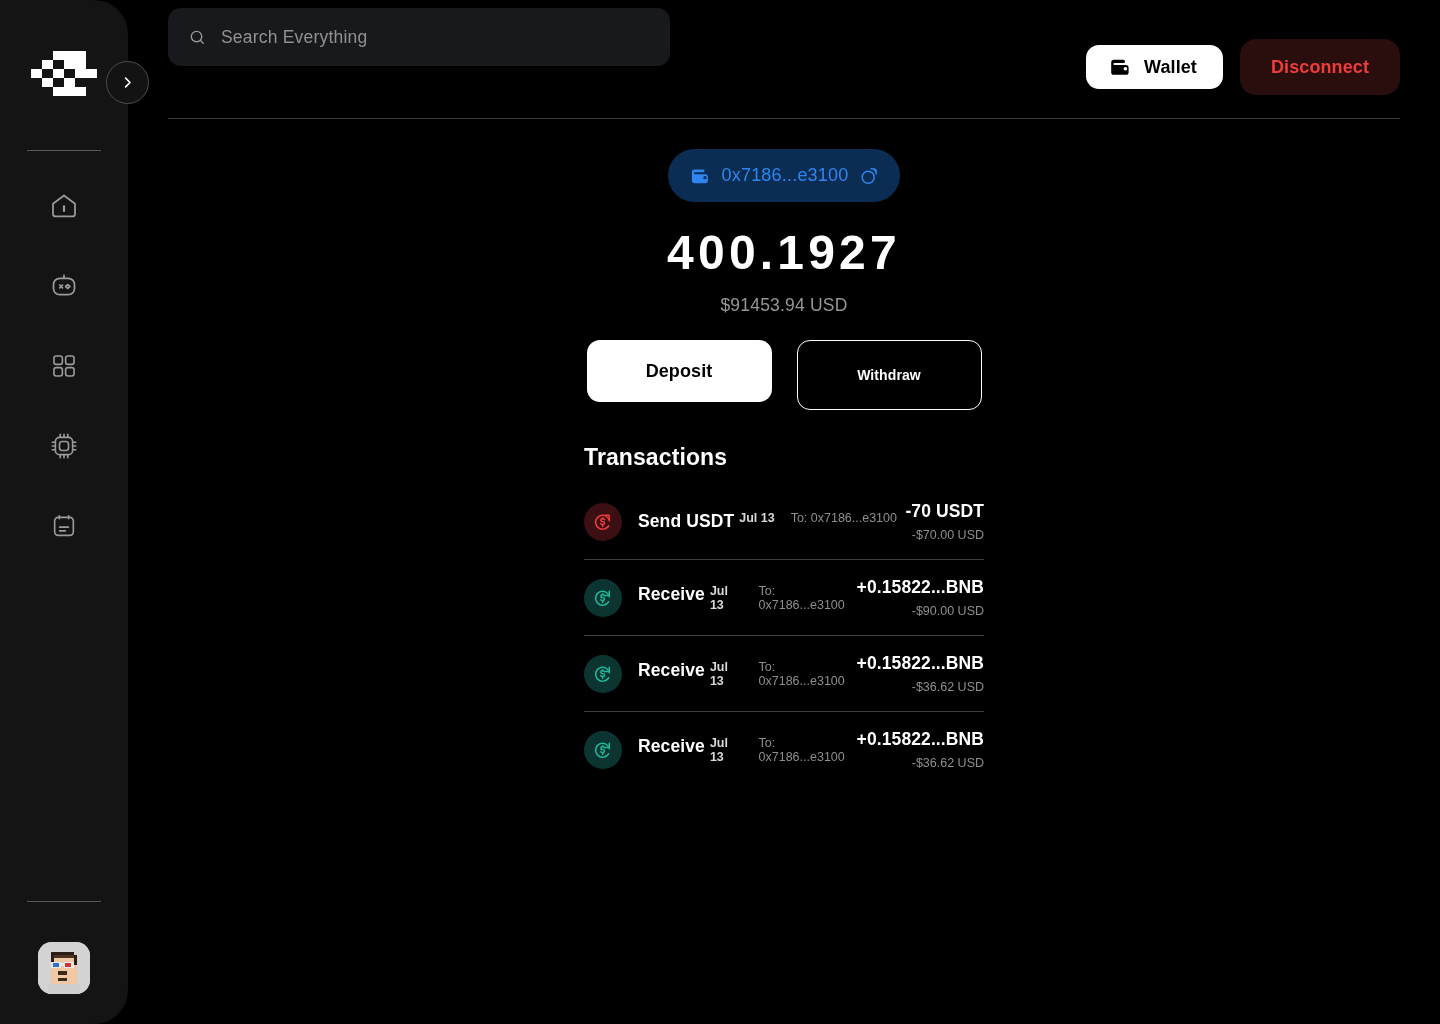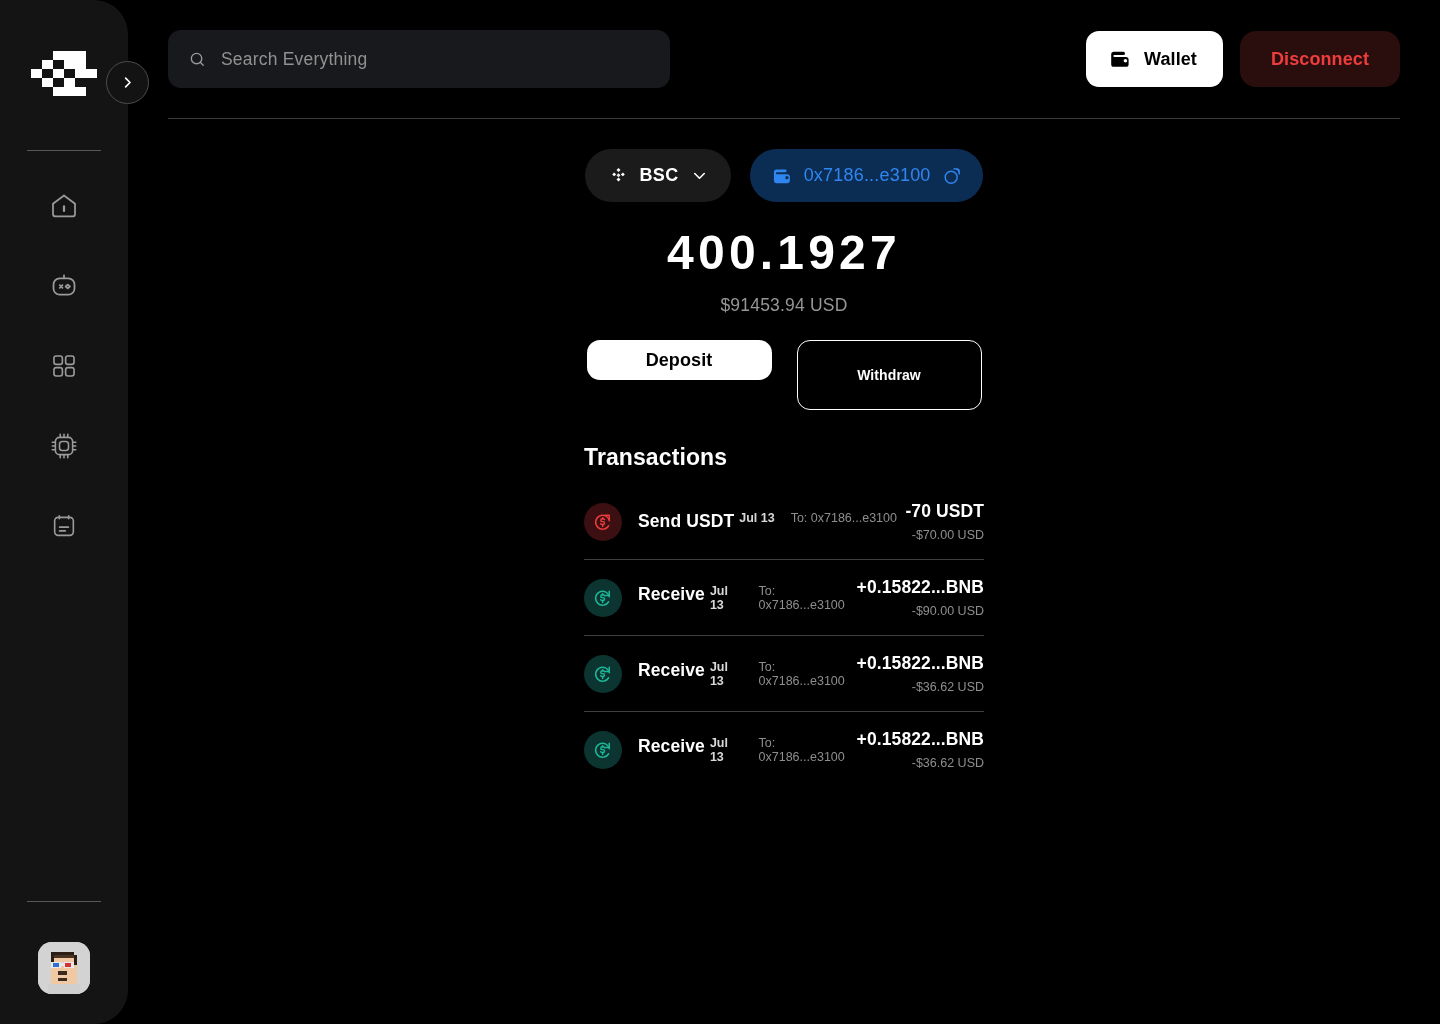--- a/index.html
+++ b/index.html
@@ -101,25 +101,24 @@
     display: flex;
     align-items: center;
     justify-content: center;
     z-index: 20;
   }
 
   
   .header {
     position: absolute;
     left: 168px;
-    top: 0;
+    top: 8px;
     width: 1232px;
     height: 118px;
     display: flex;
-    align-items: center;
   }
 
   .search-box {
     width: 502px;
     height: 58px;
     background: #18191c;
     border-radius: 13px;
     display: flex;
     align-items: center;
     padding: 0 20px;
@@ -132,21 +131,21 @@
   }
 
   .header-right {
     margin-left: auto;
     display: flex;
     align-items: center;
     gap: 17px;
   }
 
   .wallet-btn {
-    height: 56px;
+    height: 44px;
     background: #ffffff;
     border-radius: 13px;
     display: flex;
     align-items: center;
     gap: 12px;
     padding: 0 26px 0 22px;
   }
   .wallet-btn .label {
     color: #000000;
     font-size: 18px;
@@ -246,21 +245,21 @@
   }
 
   .actions {
     margin-top: 24px;
     display: flex;
     gap: 25px;
   }
 
   .btn-deposit {
     width: 185px;
-    height: 40px;
+    height: 62px;
     background: #ffffff;
     border-radius: 13px;
     display: flex;
     align-items: center;
     justify-content: center;
     color: #000000;
     font-size: 18px;
     font-weight: 700;
     letter-spacing: .1px;
   }
@@ -488,35 +487,20 @@
       </div>
 
     </div>
   </header>
   <div class="header-rule"></div>
 
   <main class="main">
 
     <div class="chain-row">
 
-      <div class="chain-pill">
-        <svg width="19" height="19" viewBox="0 0 24 24">
-          <g fill="#ffffff">
-            <path d="M12 2.6l2.5 2.5L12 7.6 9.5 5.1z"></path>
-            <path d="M6.5 8.1L9 10.6 6.5 13.1 4 10.6z"></path>
-            <path d="M17.5 8.1L20 10.6l-2.5 2.5L15 10.6z"></path>
-            <path d="M12 9.1l2.5 2.5L12 14.1 9.5 11.6z" opacity=".92"></path>
-            <path d="M12 14.6l2.5 2.5L12 19.6 9.5 17.1z"></path>
-          </g>
-        </svg>
-        <span class="name">BSC</span>
-        <svg width="19" height="19" viewBox="0 0 24 24" fill="none" stroke="#ffffff" stroke-width="2" stroke-linecap="round" stroke-linejoin="round">
-          <path d="M6 9.5l6 6 6-6"></path>
-        </svg>
-      </div>
 
       <div class="addr-pill">
         <svg width="22" height="22" viewBox="0 0 24 24">
           <path d="M3.2 7.4a2.6 2.6 0 0 1 2.6-2.6h9.6a1.6 1.6 0 0 1 0 3.2H6.4a1 1 0 0 0 0 2h11.4a2.8 2.8 0 0 1 2.8 2.8v4.4a2.6 2.6 0 0 1-2.6 2.6H5.8a2.6 2.6 0 0 1-2.6-2.6z" fill="#2f86f0"></path>
           <circle cx="17.4" cy="13.8" r="1.8" fill="#0c2d53"></circle>
         </svg>
         <span class="addr">0x7186...e3100</span>
         <svg width="20" height="20" viewBox="0 0 24 24" fill="none" stroke="#2f86f0" stroke-width="1.7" stroke-linecap="round" stroke-linejoin="round">
           <path d="M14.4 3.4h3.2a3 3 0 0 1 3 3v3.2a5.4 5.4 0 0 0-6.2-6.2z"></path>
           <circle cx="11" cy="13.4" r="7.2"></circle>

